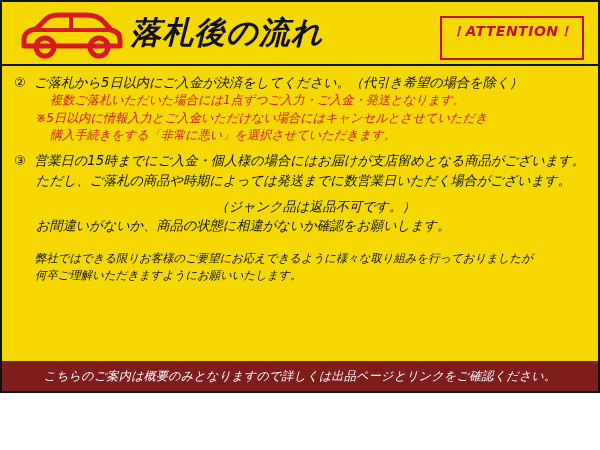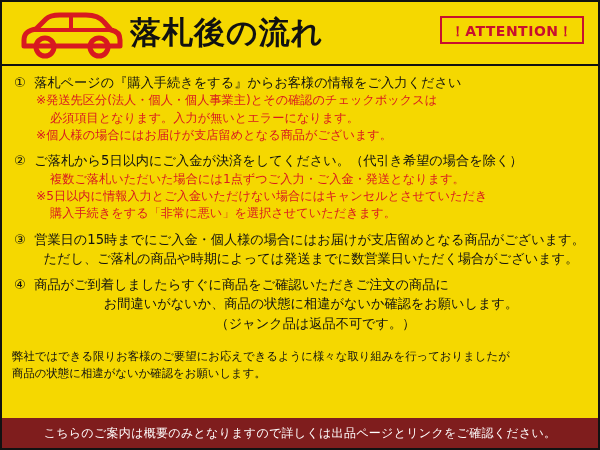--- a/index.html
+++ b/index.html
@@ -9,25 +9,26 @@
   body {
     width: 600px;
     height: 450px;
     background: #ffffff;
     font-family: "DejaVu Sans", "Liberation Sans", sans-serif;
     overflow: hidden;
   }
   .page {
     position: relative;
     width: 600px;
-    height: 450px;
+    height: 393px;
     box-sizing: border-box;
     border: 2px solid #111111;
     background: #f5d800;
     overflow: hidden;
+    font-style: italic;
   }
   
   .header {
     position: relative;
     height: 62px;
     display: flex;
     align-items: center;
     padding: 0 10px;
     box-sizing: border-box;
   }
@@ -49,21 +50,21 @@
     font-family: "DejaVu Sans", "Liberation Sans", sans-serif;
   }
   .attention-badge {
     position: absolute;
     right: 14px;
     top: 14px;
     border: 2px solid #c8102e;
     color: #c8102e;
     font-size: 14px;
     font-weight: bold;
-    padding: 5px 9px 1px 9px;
+    padding: 5px 9px 17px 9px;
     letter-spacing: 0.5px;
     background: #f5d800;
     white-space: nowrap;
     font-family: "DejaVu Sans", "Liberation Sans", sans-serif;
     margin-left: 12px;
   }
   .divider {
     height: 2px;
     background: #111111;
     margin: 0;
@@ -76,27 +77,28 @@
     margin-bottom: 7px;
   }
   .line {
     font-size: 13.2px;
     line-height: 1.46;
     color: #111111;
     white-space: nowrap;
   }
   .line.black { color: #111111; }
   .line.red { color: #d81920; font-size: 12.2px; line-height: 1.42; }
-  .indent1 { padding-left: 22px; text-align: center; }
+  .indent1 { padding-left: 22px; }
   .indent2 { padding-left: 31px; }
   .indent-red { padding-left: 22px; }
   .indent-red2 { padding-left: 36px; }
   
   .footer-note {
     padding: 4px 10px 0 10px;
+    margin-left: 23px;
   }
   .footer-note .fline {
     font-size: 11.4px;
     line-height: 1.5;
     color: #111111;
     white-space: nowrap;
   }
   .footer-bar {
     position: absolute;
     left: 0;
@@ -129,51 +131,44 @@
       </svg>
     </div>
     <div class="header-title">落札後の流れ</div>
     <div class="attention-badge">！ATTENTION！</div>
   </div>
 
   <div class="divider"></div>
 
   <div class="body-area">
 
-    <div class="step">
-      <div class="line black"><span>①</span>&nbsp; <span>落札ページの『購入手続きをする』からお客様の情報をご入力ください</span></div>
-      <div class="line red indent-red">※発送先区分(法人・個人・個人事業主)とその確認のチェックボックスは</div>
-      <div class="line red indent-red2">必須項目となります。入力が無いとエラーになります。</div>
-      <div class="line red indent-red">※個人様の場合にはお届けが支店留めとなる商品がございます。</div>
-    </div>
 
     <div class="step">
       <div class="line black"><span>②</span>&nbsp; <span>ご落札から5日以内にご入金が決済をしてください。（代引き希望の場合を除く）</span></div>
       <div class="line red indent-red2">複数ご落札いただいた場合には1点ずつご入力・ご入金・発送となります。</div>
       <div class="line red indent-red">※5日以内に情報入力とご入金いただけない場合にはキャンセルとさせていただき</div>
       <div class="line red indent-red2">購入手続きをする「非常に悪い」を選択させていただきます。</div>
     </div>
 
     <div class="step">
       <div class="line black"><span>③</span>&nbsp; <span>営業日の15時までにご入金・個人様の場合にはお届けが支店留めとなる商品がございます。</span></div>
       <div class="line black indent1">ただし、ご落札の商品や時期によっては発送までに数営業日いただく場合がございます。</div>
     </div>
 
     <div class="step">
-      <div class="line black"><span>④</span>&nbsp; <span>商品がご到着しましたらすぐに商品をご確認いただきご注文の商品に</span></div>
+      <div class="line black indent2" style="text-align:center;">（ジャンク品は返品不可です。）</div>
       <div class="line black indent1">お間違いがないか、商品の状態に相違がないか確認をお願いします。</div>
-      <div class="line black indent2" style="text-align:center;">（ジャンク品は返品不可です。）</div>
     </div>
 
   </div>
 
   <div class="spacer-small"></div>
 
   <div class="footer-note">
     <div class="fline">弊社ではできる限りお客様のご要望にお応えできるように様々な取り組みを行っておりましたが</div>
-    <div class="fline">商品の状態に相違がないか確認をお願いします。</div>
+    <div class="fline">何卒ご理解いただきますようにお願いいたします。</div>
   </div>
 
   <div class="footer-bar">
     <span>こちらのご案内は概要のみとなりますので詳しくは出品ページとリンクをご確認ください。</span>
   </div>
 
 </div>
 
 </body></html>

